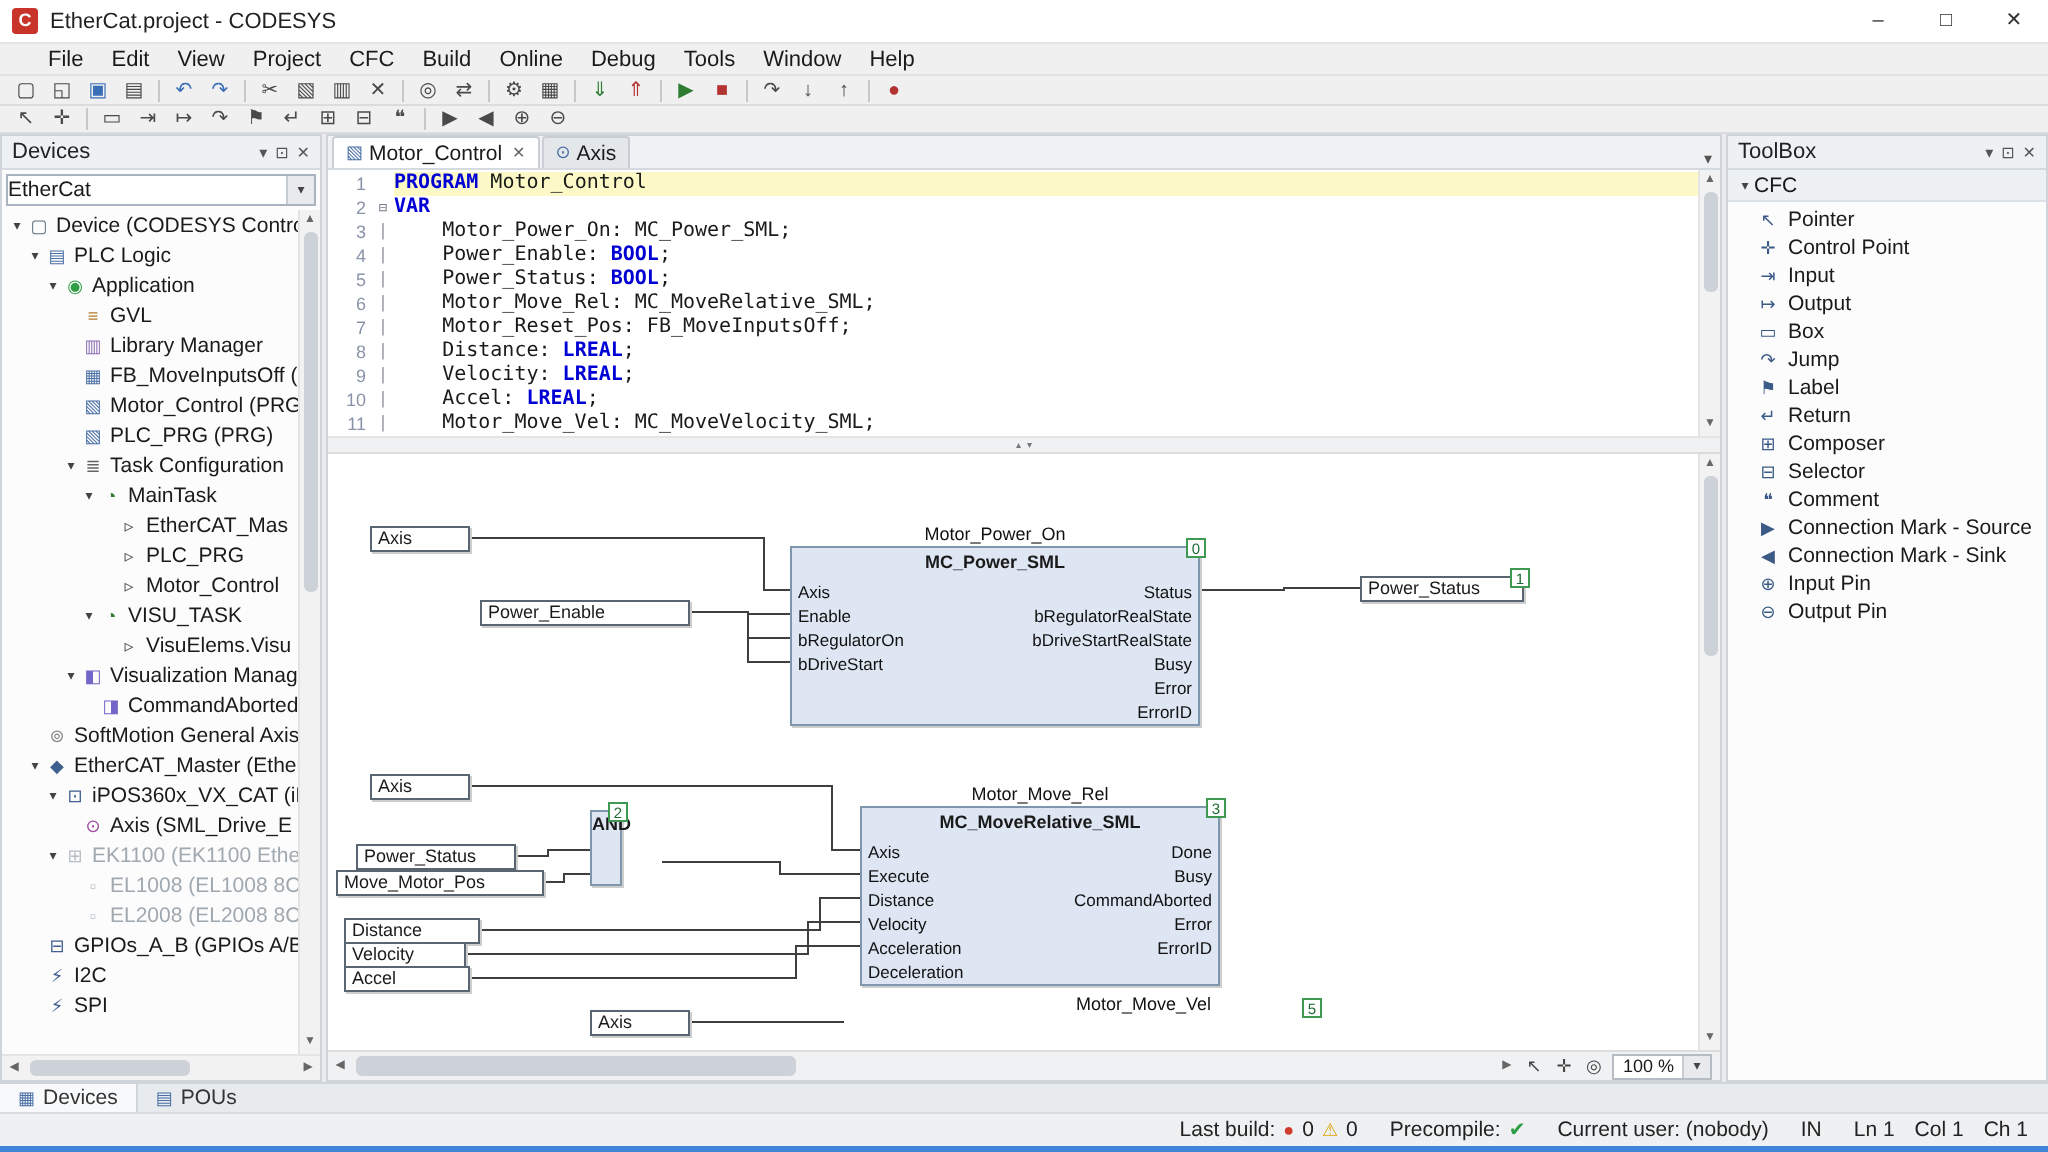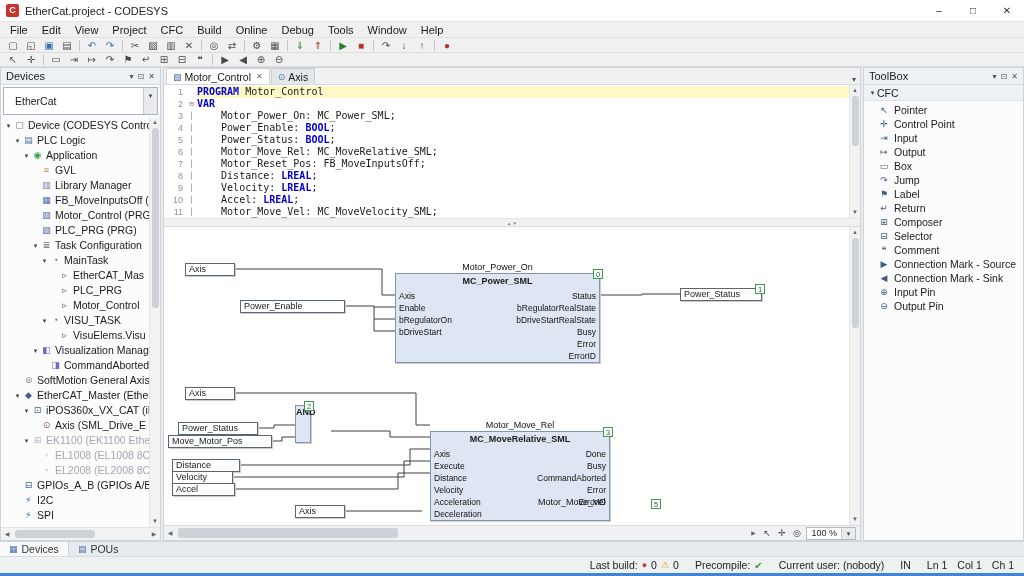--- a/index.html
+++ b/index.html
@@ -7,35 +7,35 @@
   .window{width:1024px;height:576px;display:flex;flex-direction:column;background:#f0f0f0;
     font-family:"Liberation Sans","DejaVu Sans",sans-serif;font-size:11px;color:#1a1a1a;
     position:relative;overflow:hidden;}
   
   .titlebar{height:22px;background:#ffffff;display:flex;align-items:center;padding-left:6px;border-bottom:1px solid #e6e6e6;flex:none;}
   .app-icon{width:13px;height:13px;background:#c8342a;color:#fff;font-size:9px;font-weight:bold;text-align:center;line-height:13px;border-radius:2px;margin-right:6px;flex:none;}
   .title-text{font-size:11px;color:#222;}
   .win-btns{margin-left:auto;display:flex;height:100%;}
   .win-btn{width:34px;height:22px;text-align:center;line-height:21px;font-size:10px;color:#333;}
   
-  .menubar{height:16px;background:#f0f0f0;display:flex;align-items:center;padding-left:3px;border-bottom:1px solid #e2e2e2;flex:none;}
+  .menubar{height:16px;background:#f0f0f0;display:flex;align-items:center;padding-left:17px;border-bottom:1px solid #e2e2e2;flex:none;}
   .menu-item{padding:0 7px;height:16px;line-height:16px;}
   
   .toolbar{height:15px;background:#f0f0f0;display:flex;align-items:center;padding-left:4px;border-bottom:1px solid #dcdcdc;flex:none;}
   .toolbar.toolbar2{height:14px;}
   .tb-btn{width:16px;height:13px;font-size:10px;line-height:13px;text-align:center;color:#4a4a4a;margin:0 1px;}
   .tb-sep{width:1px;height:11px;background:#c8c8c8;margin:0 3px;flex:none;}
   
   .main{flex:1;display:flex;min-height:0;background:#e9ebee;}
   .vsplit{width:2px;background:#e9ebee;flex:none;}
   .panel{width:161px;flex:none;display:flex;flex-direction:column;background:#fcfcfc;border:1px solid #cfd4da;min-height:0;}
   .panel-hdr{height:17px;display:flex;align-items:center;padding:0 5px;background:#eef1f4;border-bottom:1px solid #d5dae0;flex:none;}
   .panel-title{font-size:11px;color:#222;}
   .panel-ctrls{margin-left:auto;display:flex;gap:4px;font-size:8px;color:#555;}
-  .dev-combo{margin:2px;height:28px;border:1px solid #aab4c0;background:#fff;display:flex;align-items:center;padding-left:11px;flex:none;font-size:10.5px;}
+  .dev-combo{margin:2px;height:16px;border:1px solid #aab4c0;background:#fff;display:flex;align-items:center;padding-left:0;flex:none;font-size:10.5px;}
   .combo-arrow{margin-left:auto;width:14px;text-align:center;background:#e8eaed;border-left:1px solid #c6ccd2;font-size:7px;height:100%;line-height:15px;color:#444;}
   .tree-wrap{flex:1;display:flex;min-height:0;}
   .tree{flex:1;overflow:hidden;background:#fcfcfc;padding-top:1px;}
   .tree-row{height:15px;line-height:15px;display:flex;align-items:center;white-space:nowrap;overflow:hidden;}
   .tree-exp{width:9px;font-size:7px;color:#444;flex:none;text-align:center;}
   .tree-ico{width:13px;font-size:9px;flex:none;text-align:center;}
   .tree-label{font-size:10.5px;padding-left:2px;}
   .tree-row.dim .tree-label{color:#a0a8b0;}
   .tree-row.dim .tree-ico{color:#b4bcc4 !important;}
   
@@ -486,21 +486,21 @@
               <span class="cfc-badge">0</span>
             </div>
             <div class="cfc-io" style="left: 516px; top: 61px; width: 82px;"><span>Power_Status</span><span class="cfc-badge">1</span></div>
             <div class="cfc-io" style="left: 21px; top: 160px; width: 50px;"><span>Axis</span></div>
             <div class="cfc-op" style="left: 131px; top: 178px; width: 16px; height: 38px;">
               <div class="cfc-type">AND</div>
               <span class="cfc-badge">2</span>
             </div>
             <div class="cfc-io" style="left: 14px; top: 195px; width: 80px;"><span>Power_Status</span></div>
             <div class="cfc-io" style="left: 4px; top: 208px; width: 104px;"><span>Move_Motor_Pos</span></div>
-            <div class="cfc-fb" style="left: 266px; top: 176px; width: 180px; height: 90px; margin-top: 28px;">
+            <div class="cfc-fb" style="left: 266px; top: 176px; width: 180px; height: 90px;">
               <div class="cfc-inst">Motor_Move_Rel</div>
               <div class="cfc-type">MC_MoveRelative_SML</div>
               <div class="cfc-row">
                 <span class="pin-l">Axis</span>
                 <span class="pin-r">Done</span>
               </div>
               <div class="cfc-row">
                 <span class="pin-l">Execute</span>
                 <span class="pin-r">Busy</span>
               </div>

